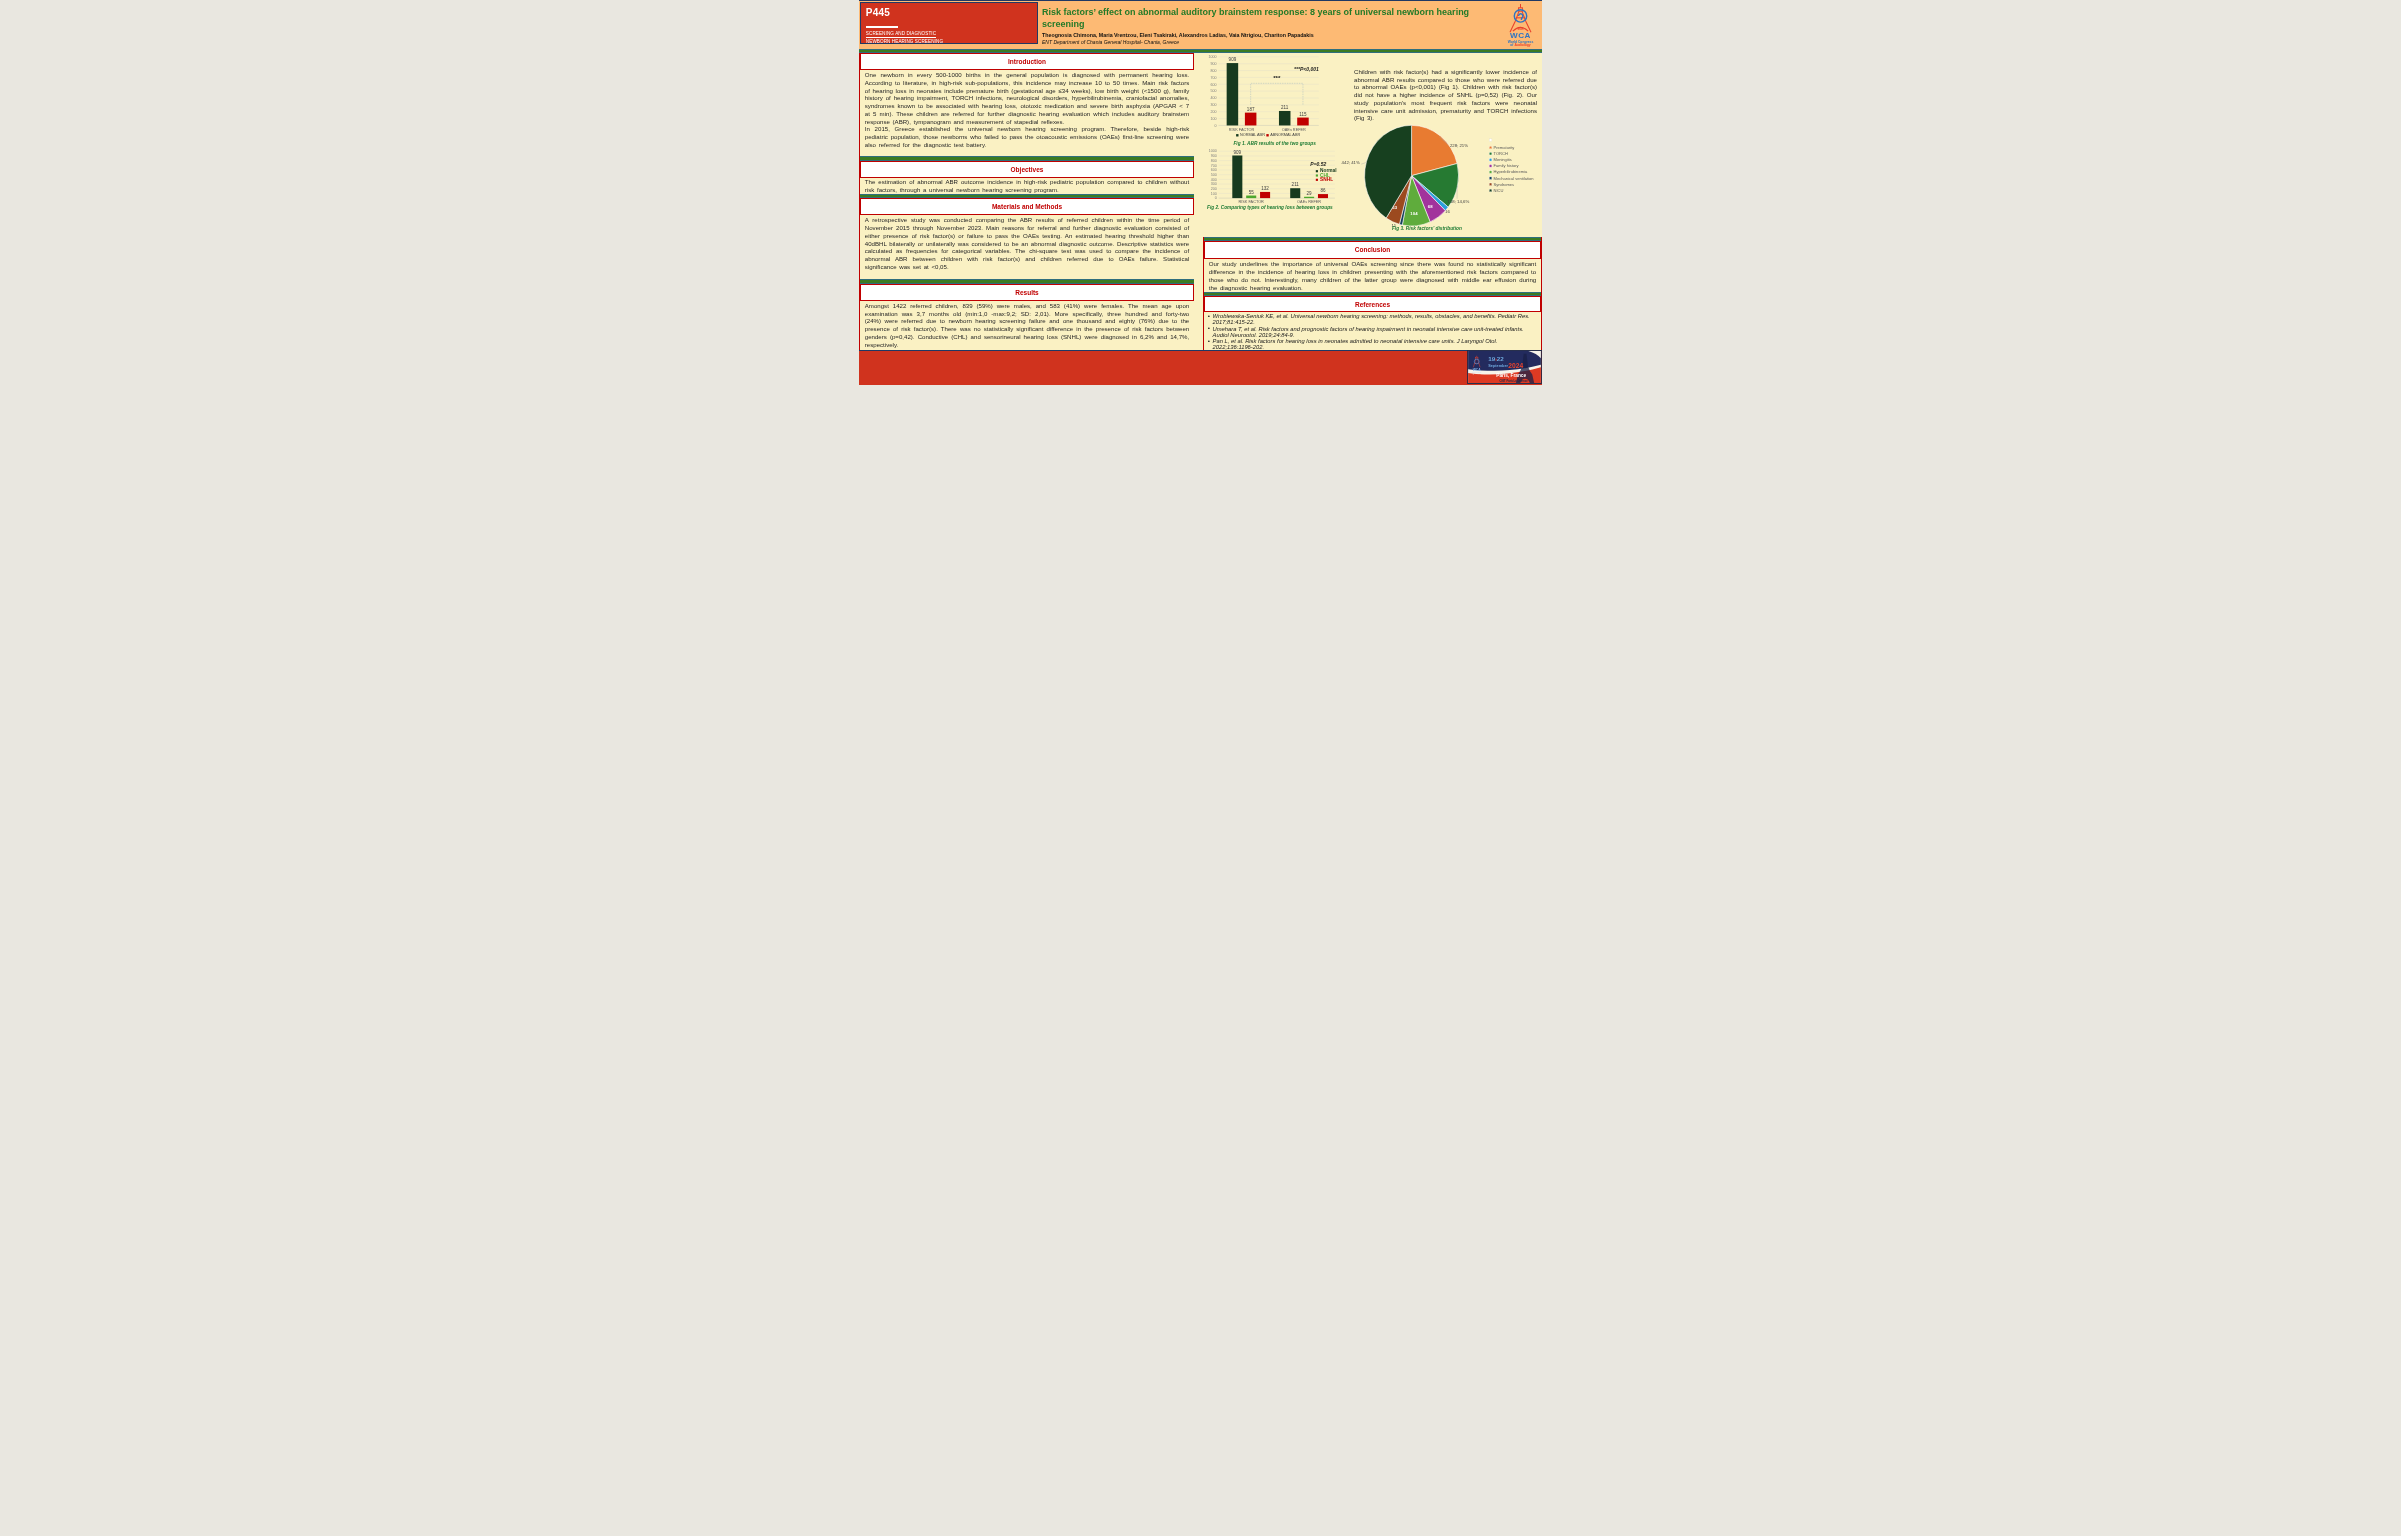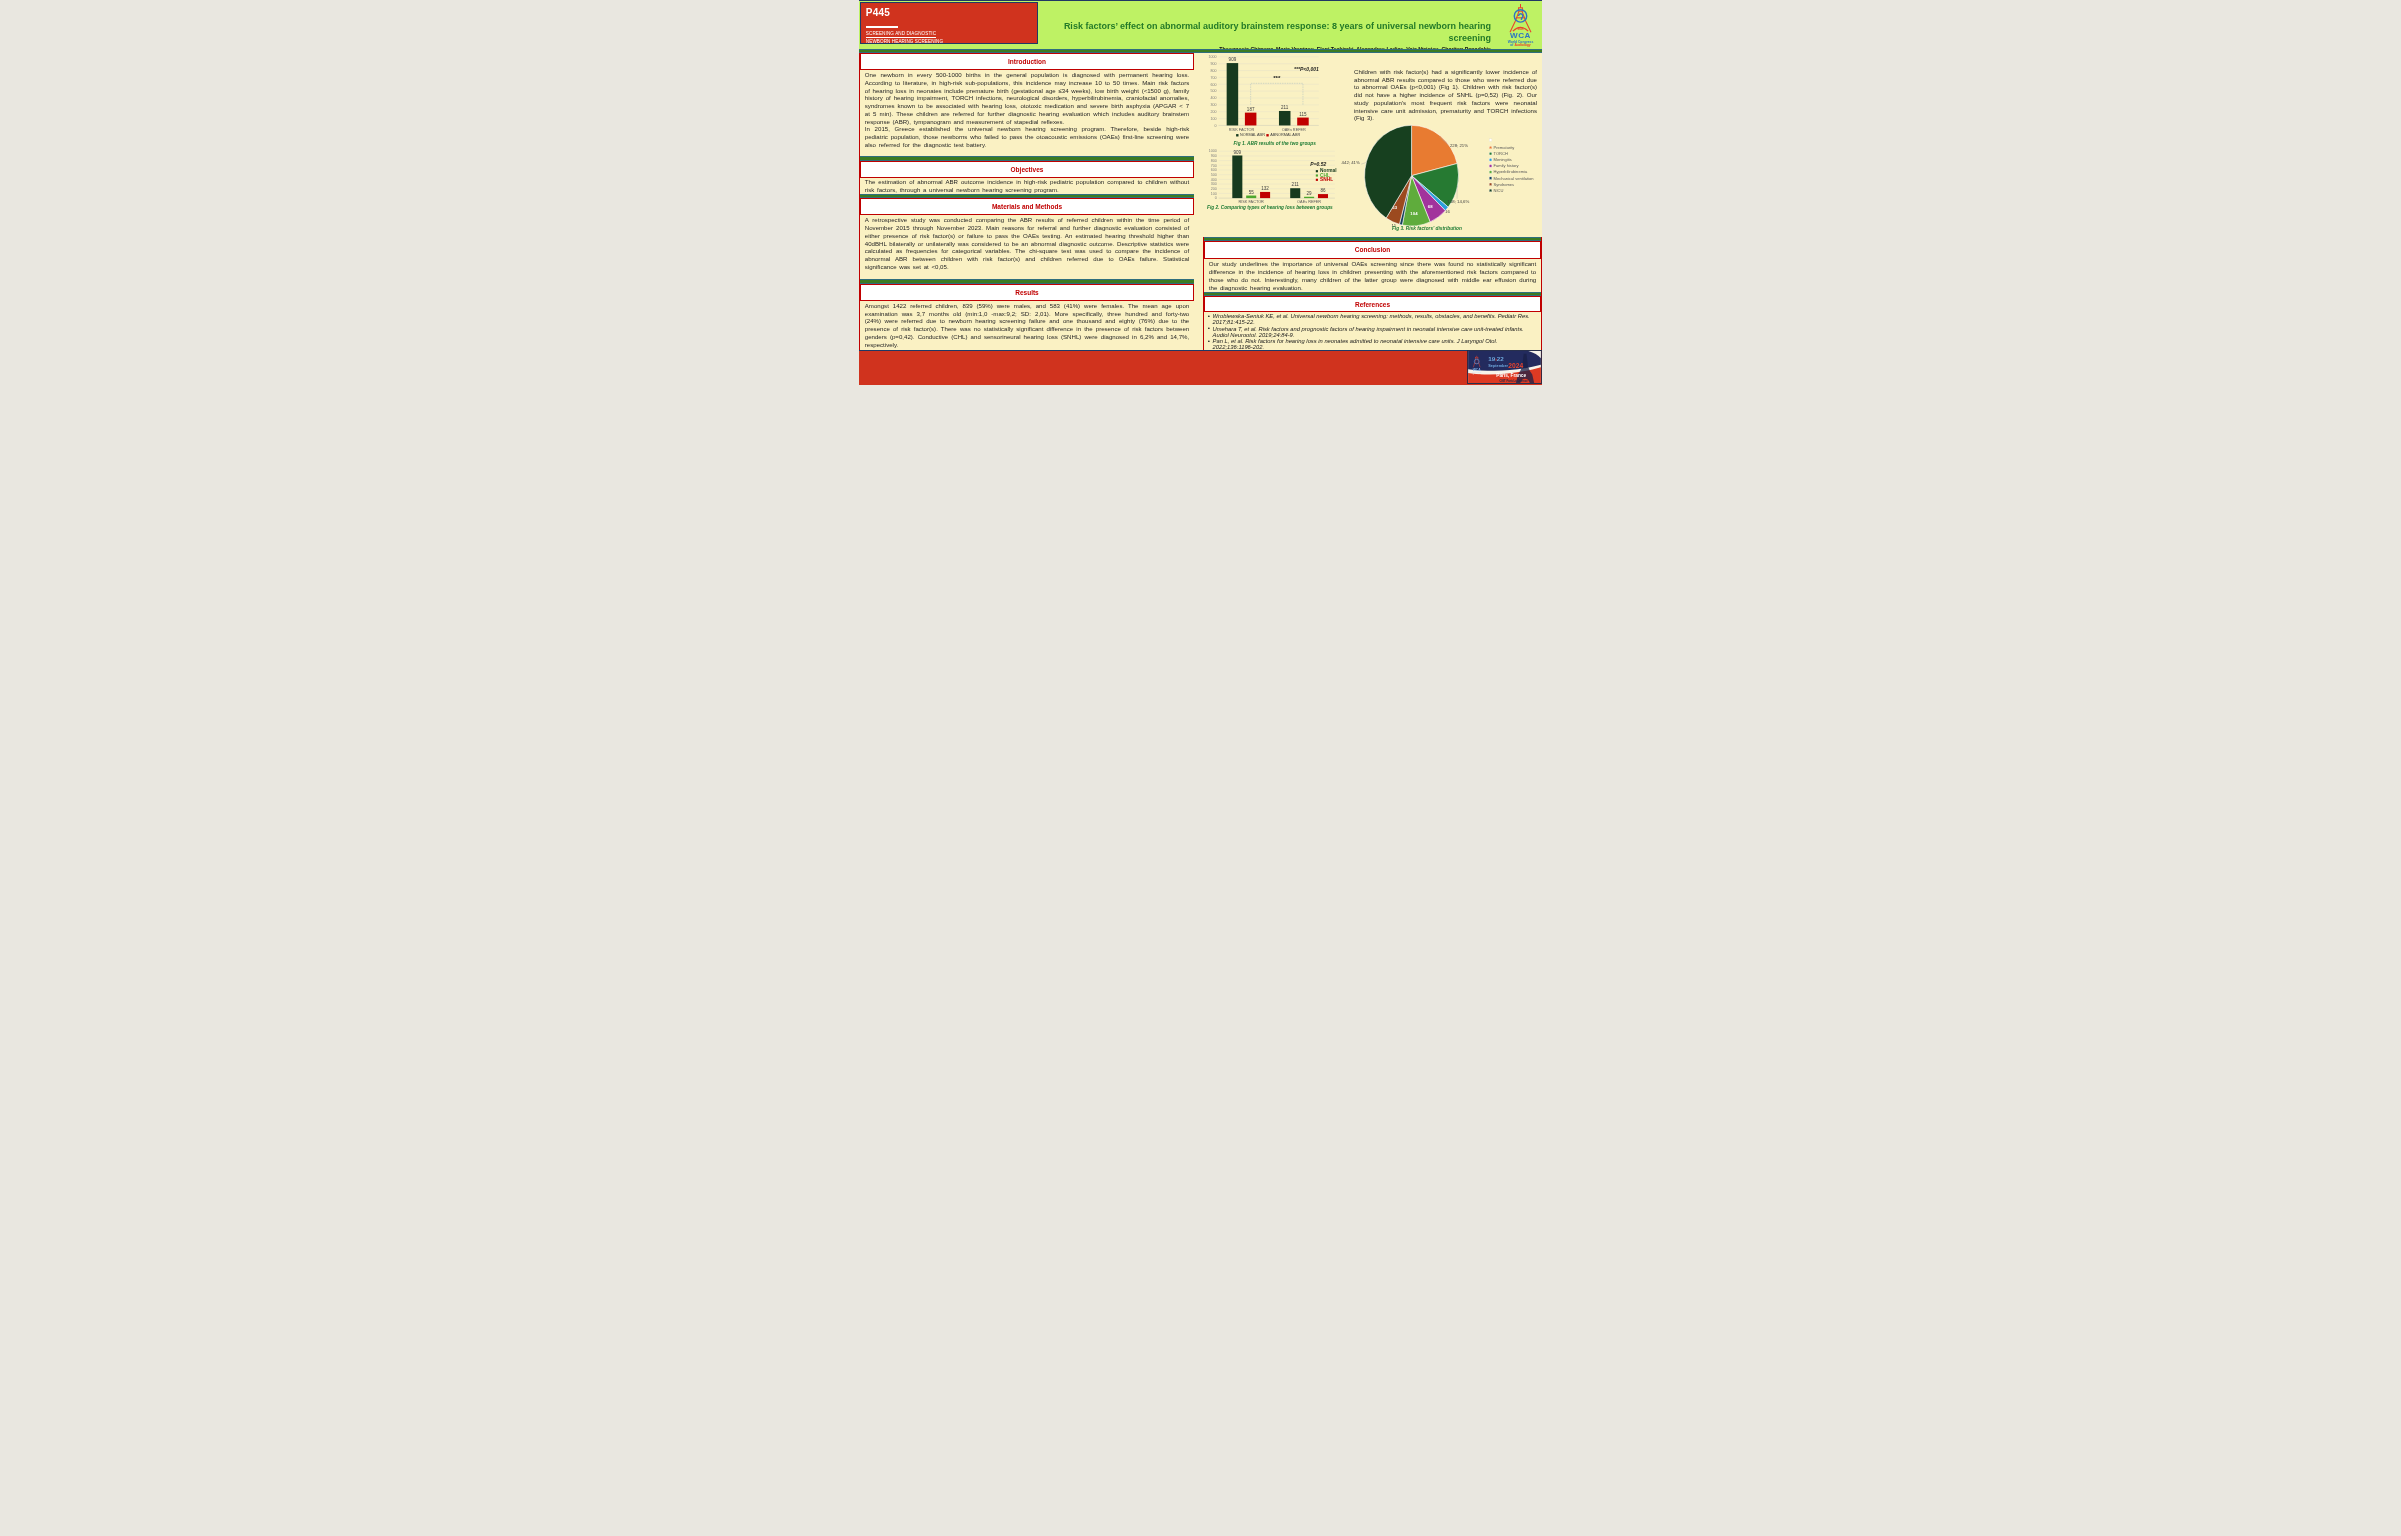--- a/index.html
+++ b/index.html
@@ -1,23 +1,23 @@
 <!DOCTYPE html>
 <html style="font-size:7.7px"><head>
 <meta charset="utf-8">
 <style>
   html,body{margin:0;padding:0;background:#e9e7e0;font-family:"Liberation Sans",sans-serif;}
-  .poster{position:relative;width:683px;height:384px;background:#bef264;border-top:0.5px solid #203864;overflow:hidden;margin:0 auto;}
+  .poster{position:relative;width:683px;height:384px;background:#fdba74;border-top:0.5px solid #203864;overflow:hidden;margin:0 auto;}
   
   .p445{position:absolute;left:1px;top:1px;width:178px;height:42px;background:#D0331E;border:0.5px solid #203864;color:#fff;box-sizing:border-box;}
   .p445 .code{font-size:10px;font-weight:bold;margin:3.8px 0 0 4.8px;letter-spacing:0.2px;}
   .p445 .bar{position:absolute;left:4.8px;top:22.6px;width:32px;height:2.9px;background:#fff;}
   .p445 .track1{position:absolute;left:4.8px;top:28px;font-size:4.6px;border-bottom:0.7px solid #fff;padding-bottom:0.5px;letter-spacing:0.1px;}
   .p445 .track2{position:absolute;left:4.8px;top:36px;font-size:4.6px;letter-spacing:0.1px;}
-  .titleblock{position:absolute;left:183px;top:19px;width:449px;text-align:right;}
+  .titleblock{position:absolute;left:183px;top:5px;width:449px;text-align:left;}
   .title{font-size:9px;line-height:12px;font-weight:bold;color:#237A28;}
   .authors{margin-top:2.4px;font-size:5.3px;font-weight:bold;color:#101010;}
   .affil{margin-top:1px;font-size:5px;font-style:italic;color:#101010;}
   .wca-logo{position:absolute;left:640px;top:0.5px;}
   
   .band{height:4.3px;background:#3C7B22;border-top:0.5px solid #2F6F7E;border-bottom:0.5px solid #2F6F7E;box-sizing:border-box;}
   .band.full{position:absolute;left:0;top:48px;width:683px;}
   .content-bg{position:absolute;left:0;top:52px;width:683px;height:297px;background:#FAF1C3;}
   .leftcol{position:absolute;left:0;top:52px;width:335px;height:297px;border-left:1px solid #C00000;box-sizing:border-box;overflow:hidden;}
   .rightcol{position:absolute;left:344px;top:236px;width:339px;height:113px;border-left:1px solid #C00000;border-right:1px solid #C00000;box-sizing:border-box;overflow:hidden;}

